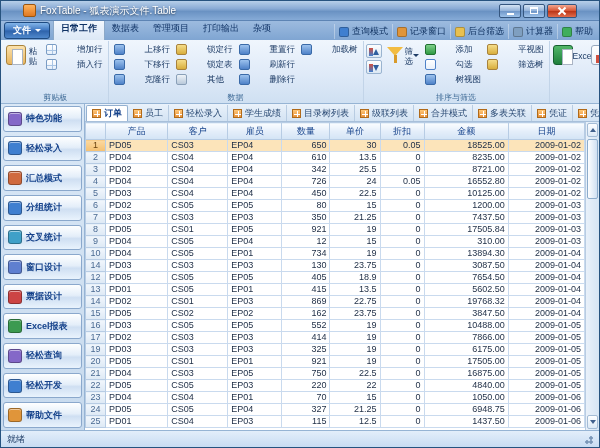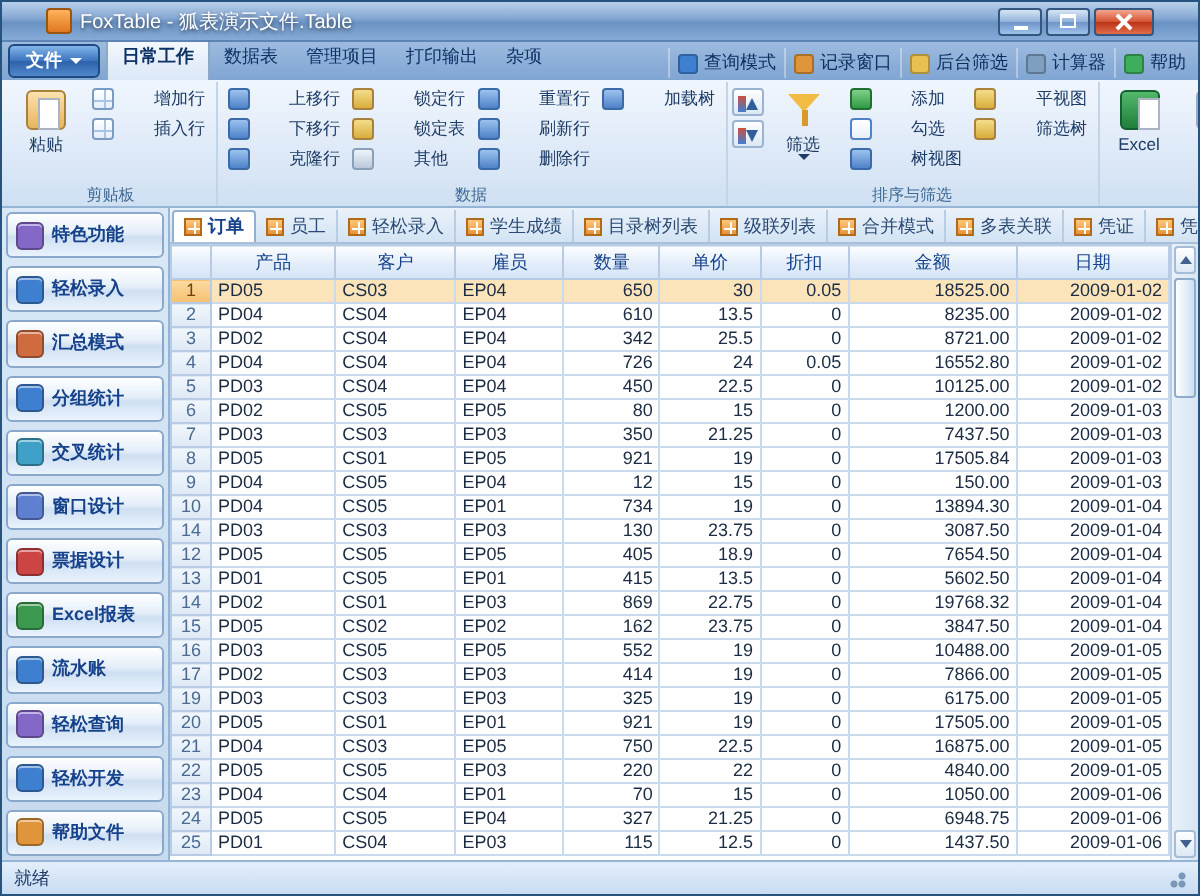--- a/index.html
+++ b/index.html
@@ -28,21 +28,21 @@
 .ribbon-tab.active{background:linear-gradient(#fbfdff,#e6effb 60%,#dce8f6);border:1px solid #8ba8c8;border-bottom:none;border-radius:2px 2px 0 0;font-weight:bold;}
 .tabrow-right{margin-left:auto;display:flex;align-items:center;height:17px;flex:none;}
 .mini-tool{display:flex;align-items:center;gap:3px;font-size:9px;color:#0d2f5e;padding:0 4px;height:15px;border-left:1px solid rgba(255,255,255,.35);}
 .mini-ico{width:10px;height:10px;border-radius:2px;border:1px solid rgba(0,0,0,.25);flex:none;}
 
 
 .ribbon{height:64px;flex:none;background:linear-gradient(#f0f6fd,#dfeaf8 55%,#cfe0f2);border-bottom:1px solid #96b4d4;display:flex;padding:1px 2px 0 2px;overflow:hidden;}
 .group{display:flex;flex-direction:column;border-right:1px solid #c2d4e8;padding:1px 2px 0 2px;flex:none;}
 .group-body{flex:1;display:flex;align-items:flex-start;gap:2px;}
 .group-label{font-size:8px;color:#3e6a96;text-align:center;height:11px;line-height:11px;white-space:nowrap;}
-.bigbtn{width:36px;display:flex;flex-direction:column;align-items:center;font-size:8.5px;color:#1e3c66;padding:1px 0;border:1px solid transparent;border-radius:3px;text-align:center;line-height:10px;}
+.bigbtn{width:36px;display:flex;flex-direction:row;align-items:center;font-size:8.5px;color:#1e3c66;padding:1px 0;border:1px solid transparent;border-radius:3px;text-align:center;line-height:10px;}
 .bicon{position:relative;width:20px;height:20px;margin:1px 0 2px 0;border-radius:3px;flex:none;}
 .wrapcol{display:flex;flex-flow:column wrap;height:45px;align-content:flex-start;}
 .smallbtn{display:flex;align-items:center;gap:20px;font-size:8.5px;color:#1e3c66;height:15px;padding:0 3px;white-space:nowrap;border-radius:2px;}
 .sicon{width:11px;height:11px;border-radius:2px;flex:none;background:linear-gradient(#9cc2ee,#4f82c8);border:1px solid #3a6aa8;}
 .wrapcol .smallbtn:nth-child(4) .sicon,.wrapcol .smallbtn:nth-child(5) .sicon{background:linear-gradient(#f5dd8a,#d8ae3c);border-color:#a8823c;}
 .wrapcol .smallbtn:nth-child(6) .sicon{background:linear-gradient(#eef3f8,#b9c9da);border-color:#8aa0b8;}
 .sf-col .smallbtn:nth-child(1) .sicon{background:linear-gradient(#7fd08a,#2f9a44);border-color:#1f7030;}
 .sf-col .smallbtn:nth-child(2) .sicon{background:linear-gradient(#fff,#e8f0fa);border-color:#4f82c8;}
 .t-grid{background:linear-gradient(#a8c4e4,#a8c4e4) 0 5px/100% 1px no-repeat,linear-gradient(#a8c4e4,#a8c4e4) 5px 0/1px 100% no-repeat,linear-gradient(#fff,#e4eefa) !important;border:1px solid #7a9cc4 !important;}
 .dd{width:0;height:0;border-left:3px solid transparent;border-right:3px solid transparent;border-top:3px solid currentColor;display:inline-block;flex:none;}
@@ -342,24 +342,20 @@
       </div>
         <div class="side-item">
         <span class="side-icon" style="background: rgb(204, 68, 68);"></span>
         <span>票据设计</span>
       </div>
         <div class="side-item">
         <span class="side-icon" style="background: rgb(60, 154, 80);"></span>
         <span>Excel报表</span>
       </div>
         <div class="side-item">
-        <span class="side-icon" style="background: rgb(63, 127, 208);"></span>
-        <span>流水账</span>
-      </div>
-        <div class="side-item">
         <span class="side-icon" style="background: rgb(132, 104, 200);"></span>
         <span>轻松查询</span>
       </div>
         <div class="side-item">
         <span class="side-icon" style="background: rgb(63, 127, 208);"></span>
         <span>轻松开发</span>
       </div>
         <div class="side-item">
         <span class="side-icon" style="background: rgb(224, 149, 58);"></span>
         <span>帮助文件</span>
@@ -528,21 +524,21 @@
                 <td class="rt"><span>2009-01-03</span></td>
               </tr>
                 <tr>
                 <td class="rownum"><span>9</span></td>
                 <td><span>PD04</span></td>
                 <td><span>CS05</span></td>
                 <td><span>EP04</span></td>
                 <td class="rt"><span>12</span></td>
                 <td class="rt"><span>15</span></td>
                 <td class="rt"><span>0</span></td>
-                <td class="rt"><span>150.00</span></td>
+                <td class="rt"><span>310.00</span></td>
                 <td class="rt"><span>2009-01-03</span></td>
               </tr>
                 <tr>
                 <td class="rownum"><span>10</span></td>
                 <td><span>PD04</span></td>
                 <td><span>CS05</span></td>
                 <td><span>EP01</span></td>
                 <td class="rt"><span>734</span></td>
                 <td class="rt"><span>19</span></td>
                 <td class="rt"><span>0</span></td>

